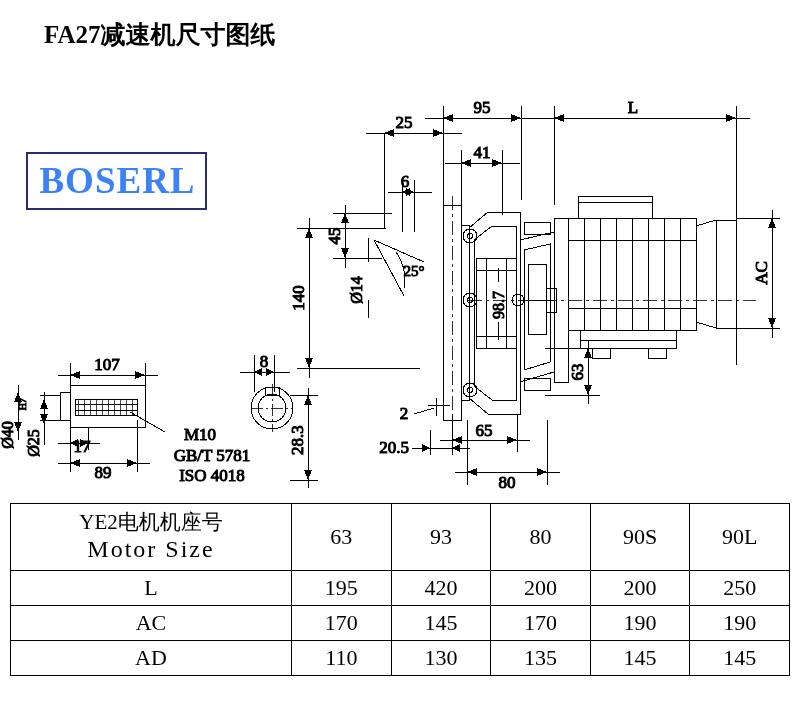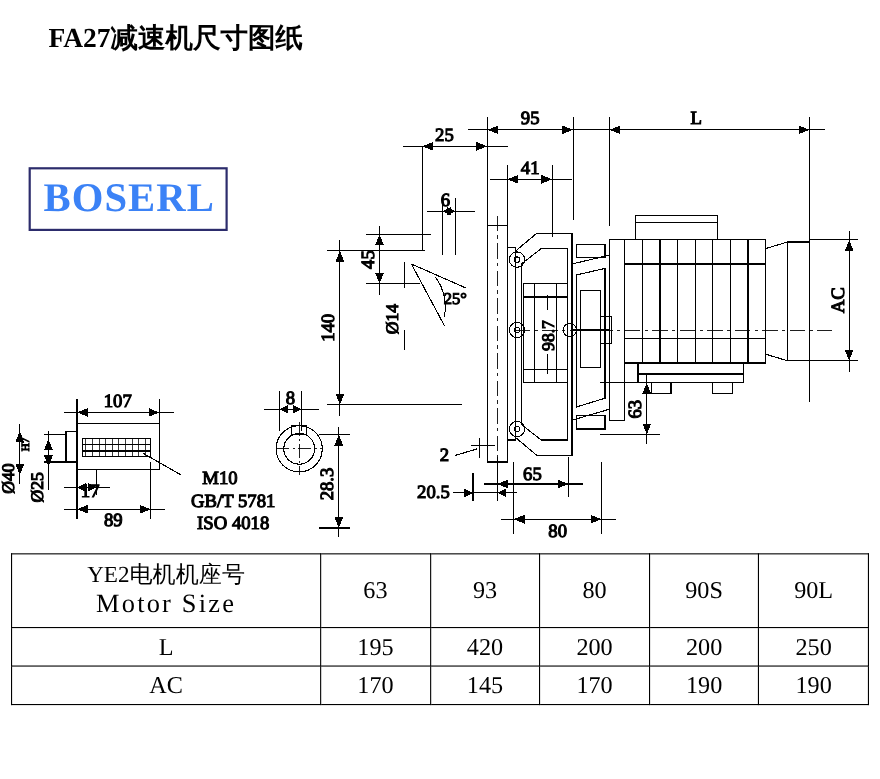--- a/index.html
+++ b/index.html
@@ -369,16 +369,24 @@
         <td>250</td>
       </tr>
       <tr>
         <td class="label">AC</td>
         <td>170</td>
         <td>145</td>
         <td>170</td>
         <td>190</td>
         <td>190</td>
       </tr>
+      <tr>
+        <td class="label">AD</td>
+        <td>110</td>
+        <td>130</td>
+        <td>135</td>
+        <td>145</td>
+        <td>145</td>
+      </tr>
     </tbody>
   </table>
 
 </div>
 
 </body></html>

